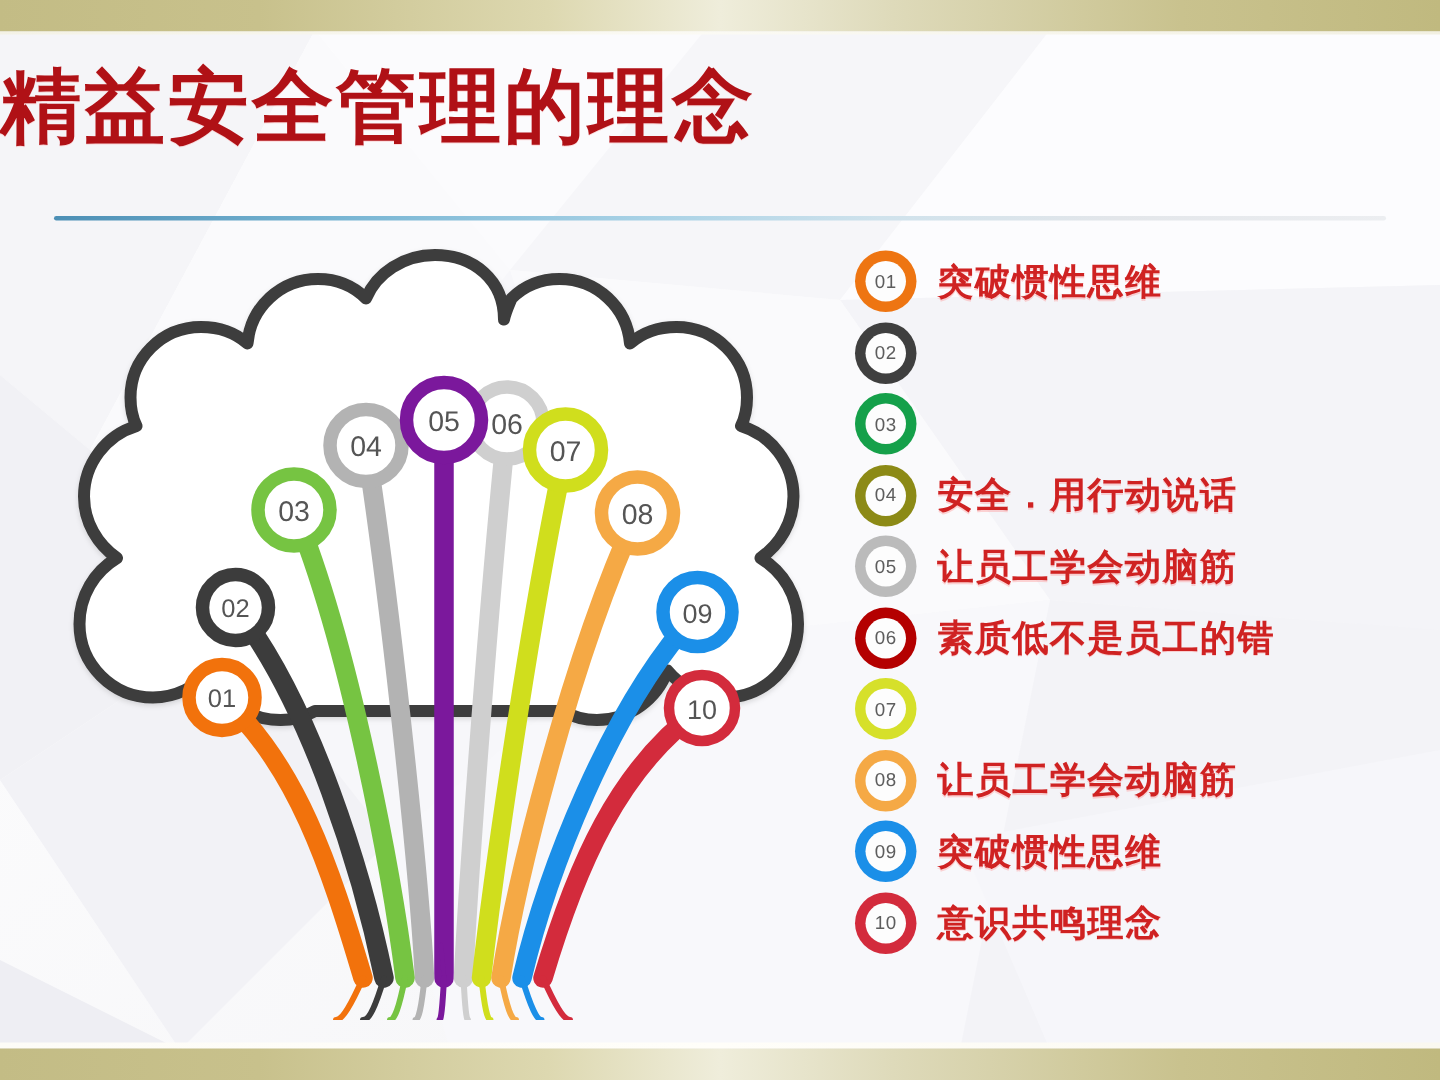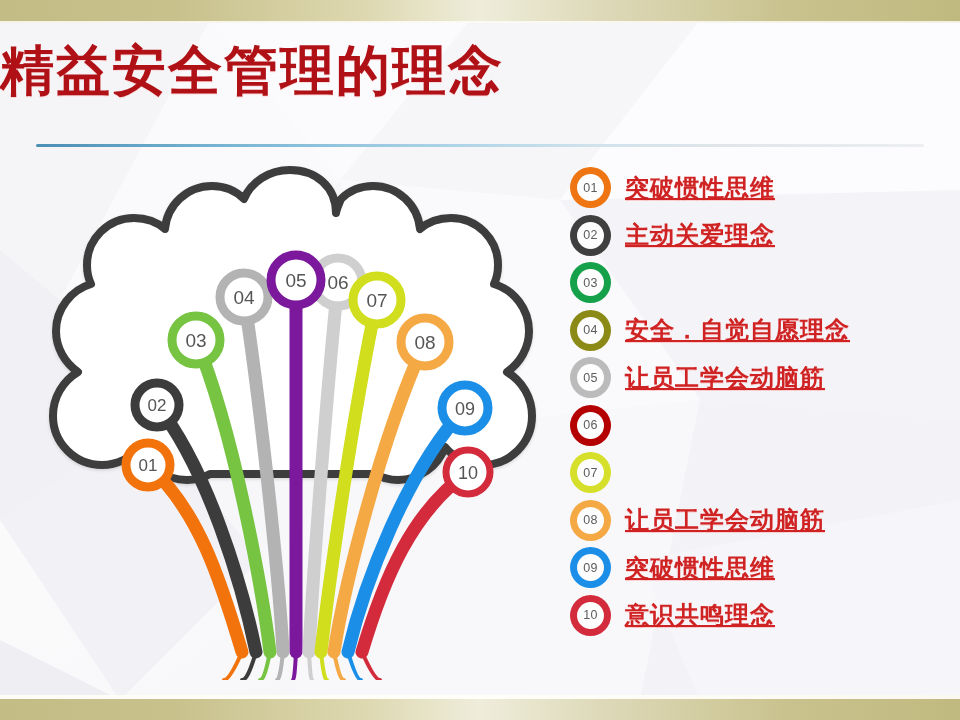--- a/index.html
+++ b/index.html
@@ -73,21 +73,20 @@
     font-family:"Liberation Sans",sans-serif;
   }
   .legend-label{
     margin-left:14px;
     font-size:24px;font-weight:700;
     color:#cf2222;
     letter-spacing:1px;
     white-space:nowrap;
     text-shadow:0 1px 0 rgba(255,150,150,.4);
     font-family:"DejaVu Sans","Liberation Sans",sans-serif;
-    text-decoration:underline;
   }
 </style>
 </head>
 <body>
 
 <div id="slide">
 
   <svg class="bg-poly" viewBox="0 0 960 720" preserveAspectRatio="none">
     <defs>
       <linearGradient id="bgg" x1="0" y1="0" x2="1" y2="1">
@@ -261,47 +260,47 @@
       <div class="badge" style="background:#ee7512">
         <div class="badge-inner">01</div>
       </div>
       <div class="legend-label">突破惯性思维</div>
     </div>
 
     <div class="legend-row">
       <div class="badge" style="background:#3f3f3f">
         <div class="badge-inner">02</div>
       </div>
-      <div class="legend-label">主动关爱理念</div>
     </div>
 
     <div class="legend-row">
       <div class="badge" style="background:#15a04a">
         <div class="badge-inner">03</div>
       </div>
     </div>
 
     <div class="legend-row">
       <div class="badge" style="background:#8c8a16">
         <div class="badge-inner">04</div>
       </div>
-      <div class="legend-label">安全．自觉自愿理念</div>
+      <div class="legend-label">安全．用行动说话</div>
     </div>
 
     <div class="legend-row">
       <div class="badge" style="background:#bbbbbb">
         <div class="badge-inner">05</div>
       </div>
       <div class="legend-label">让员工学会动脑筋</div>
     </div>
 
     <div class="legend-row">
       <div class="badge" style="background:#b40000">
         <div class="badge-inner">06</div>
       </div>
+      <div class="legend-label">素质低不是员工的错</div>
     </div>
 
     <div class="legend-row">
       <div class="badge" style="background:#d6e02a">
         <div class="badge-inner">07</div>
       </div>
     </div>
 
     <div class="legend-row">
       <div class="badge" style="background:#f5a945">

